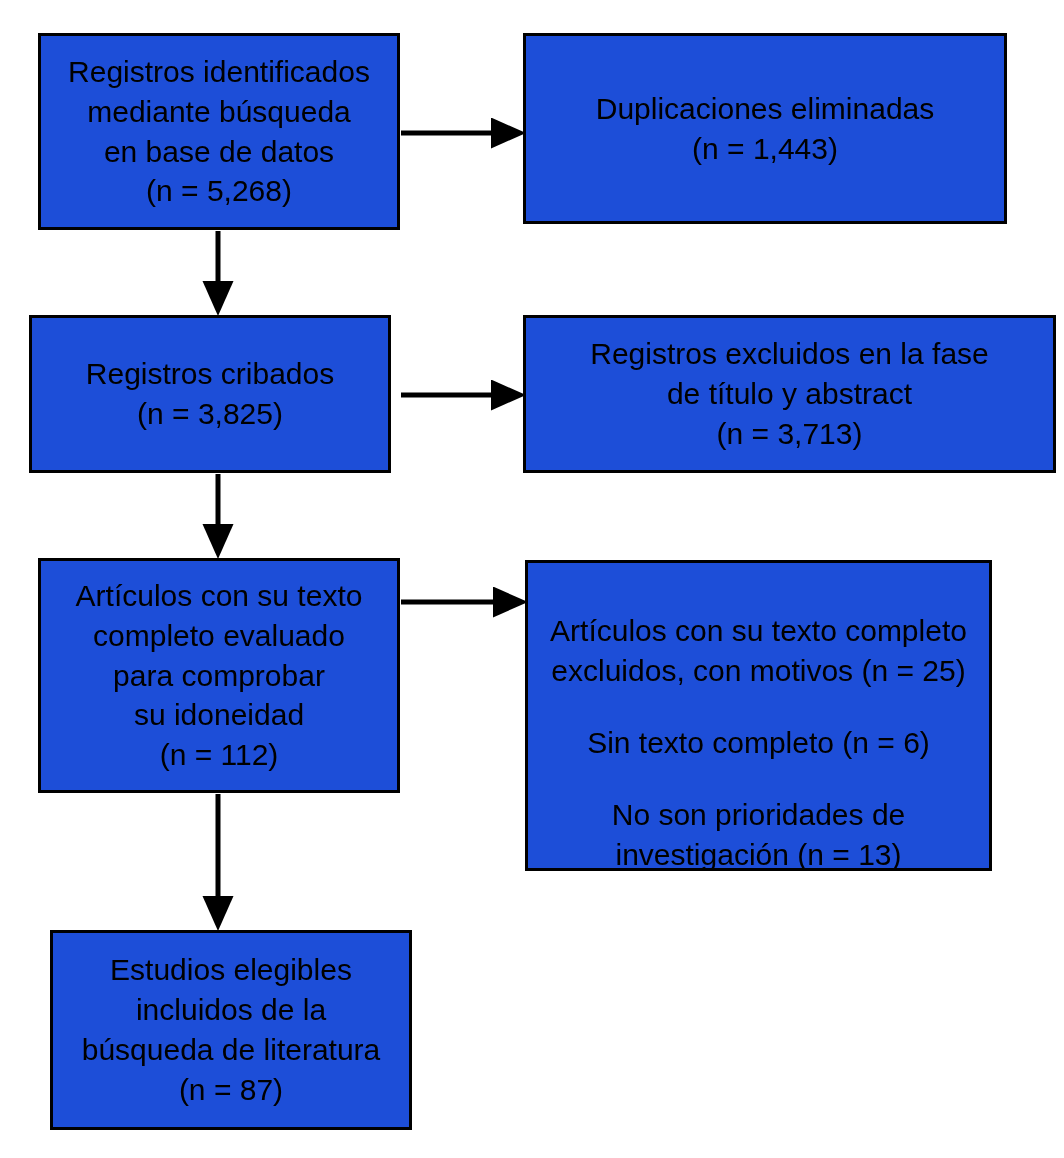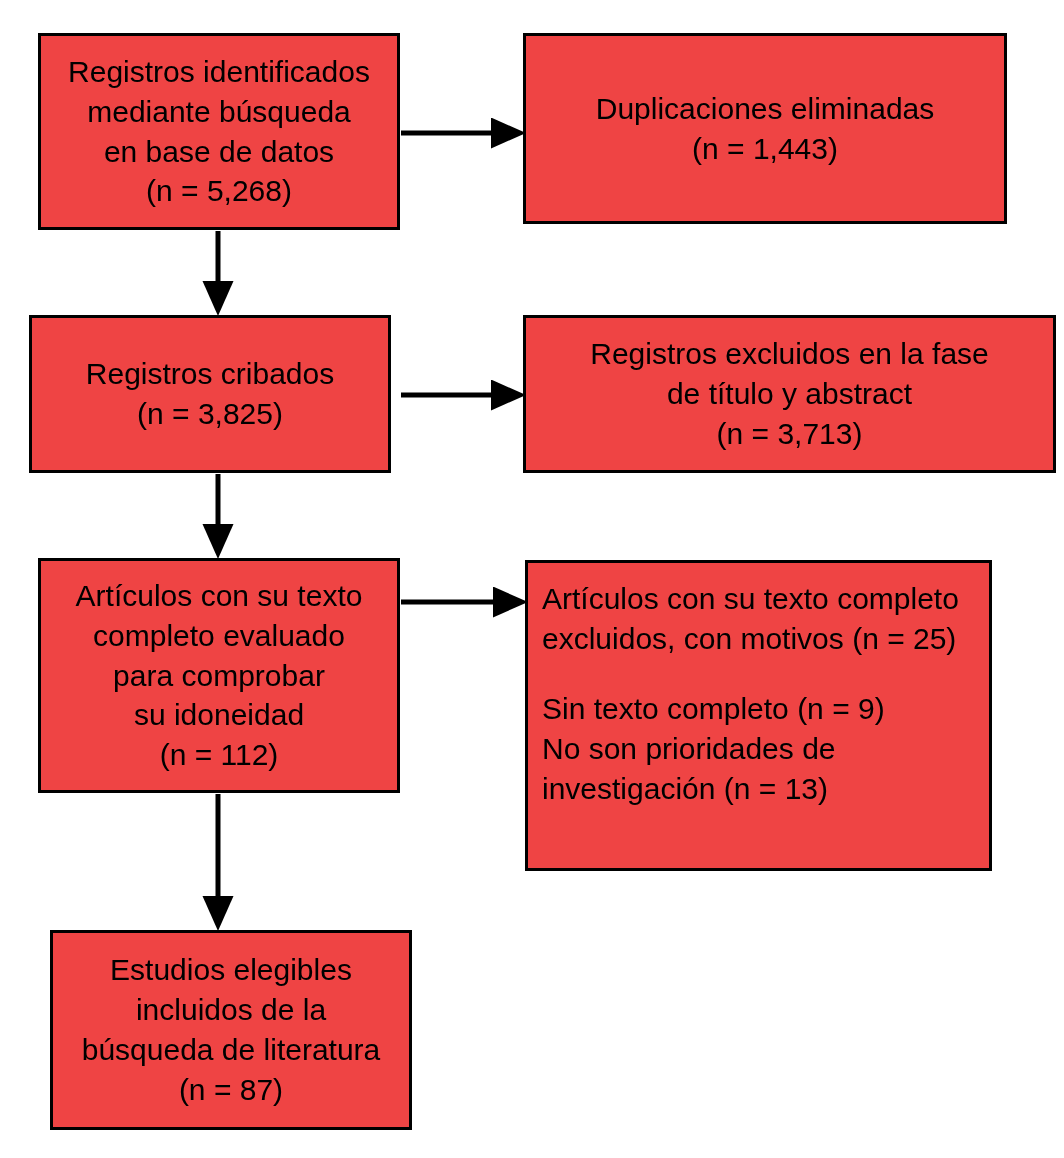--- a/index.html
+++ b/index.html
@@ -15,21 +15,21 @@
     position: relative;
     width: 1064px;
     height: 1158px;
     background: #ffffff;
     overflow: hidden;
   }
   .flow-box {
     position: absolute;
     box-sizing: border-box;
     border: 3px solid #000000;
-    background: #ef4444;
+    background: #1d4ed8;
     display: flex;
     flex-direction: column;
     justify-content: center;
     color: #000000;
     font-family: "Liberation Sans", sans-serif;
     font-size: 30px;
     line-height: 1.33;
     white-space: pre-line;
   }
   .flow-box.centered {
@@ -40,21 +40,22 @@
   .flow-box.left-aligned {
     align-items: flex-start;
     text-align: left;
     padding: 10px 14px;
   }
   .box-text {
     display: block;
     width: 100%;
   }
   .box-text.left {
-    text-align: left;
+    text-align: center;
+    margin-top: 32px;
   }
   .reasons-gap {
     display: block;
     height: 30px;
   }
   
   #connectors {
     position: absolute;
     left: 0;
     top: 0;
@@ -116,21 +117,21 @@
 completo evaluado
 para comprobar
 su idoneidad
 (n = 112)</span>
   </div>
 
   <div class="flow-box left-aligned" style="left:525px; top:560px; width:467px; height:311px; justify-content:flex-start; padding-top:16px;">
     <span class="box-text left">Artículos con su texto completo
 excluidos, con motivos (n = 25)</span>
     <span class="reasons-gap"></span>
-    <span class="box-text left">Sin texto completo (n = 9)</span>
+    <span class="box-text left">Sin texto completo (n = 6)</span>
     <span class="box-text left">No son prioridades de
 investigación (n = 13)</span>
   </div>
 
   <div class="flow-box centered" style="left:50px; top:930px; width:362px; height:200px;">
     <span class="box-text">Estudios elegibles
 incluidos de la
 búsqueda de literatura
 (n = 87)</span>
   </div>

